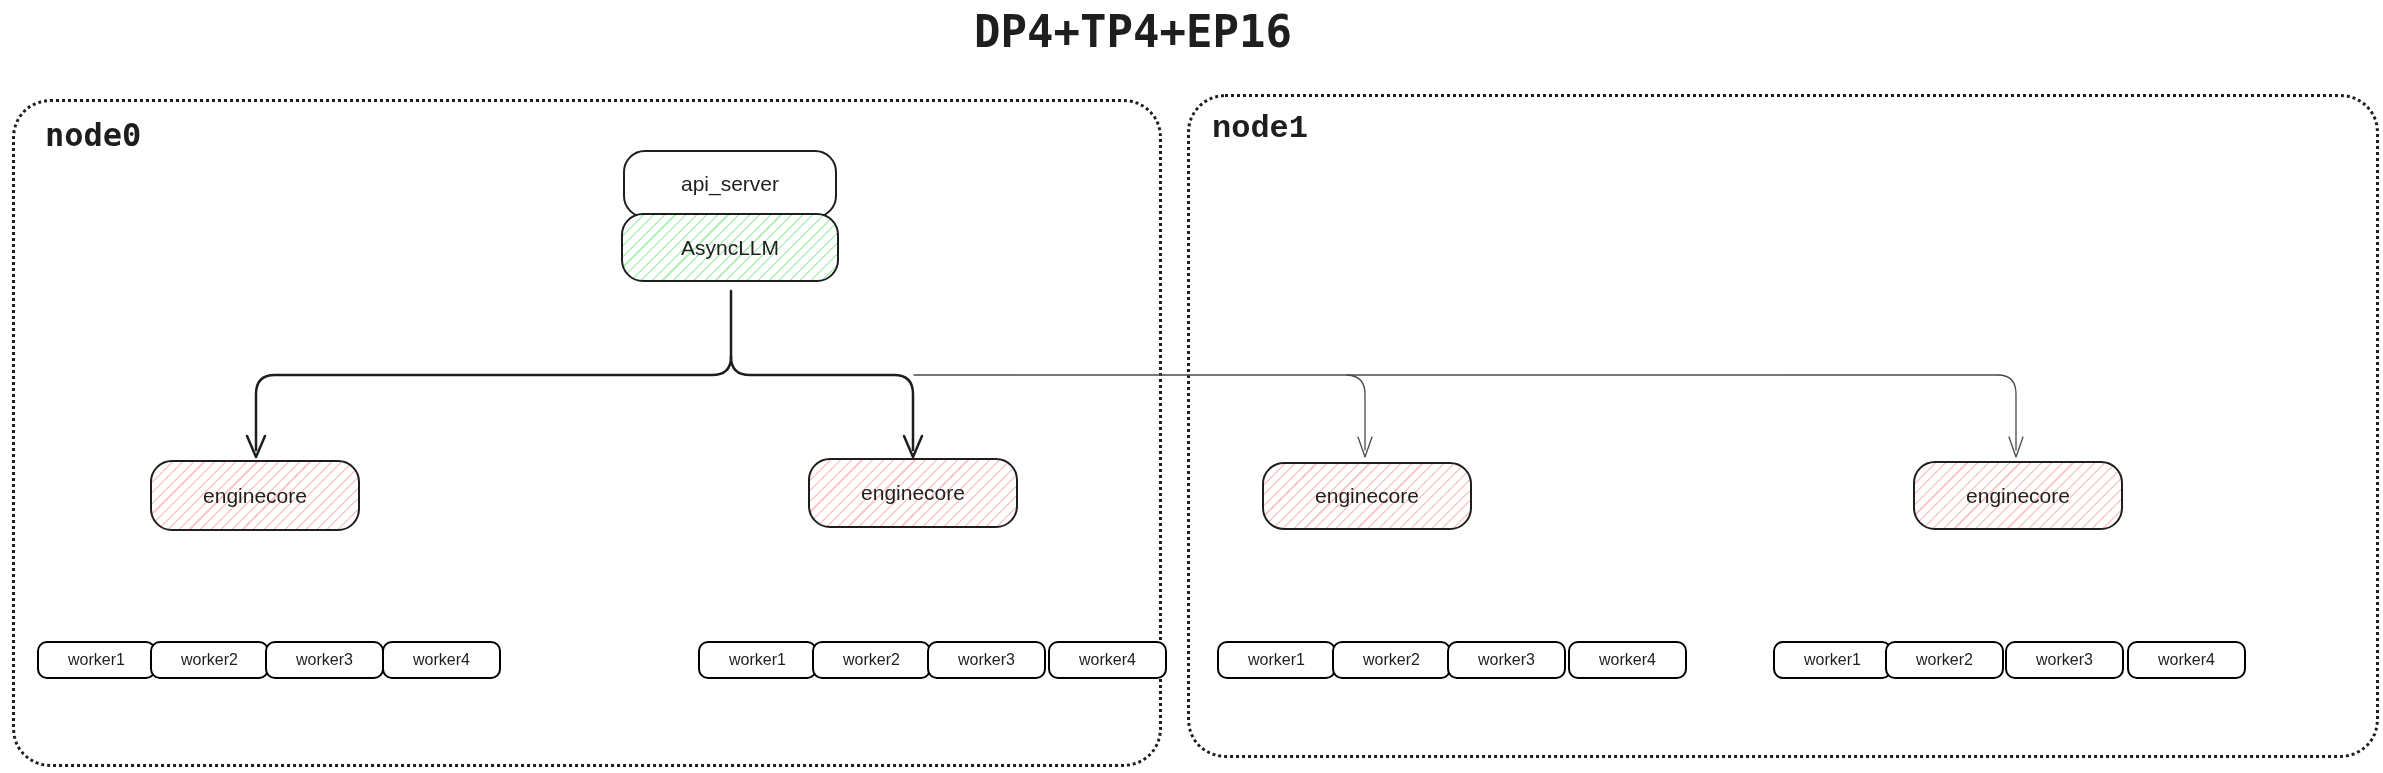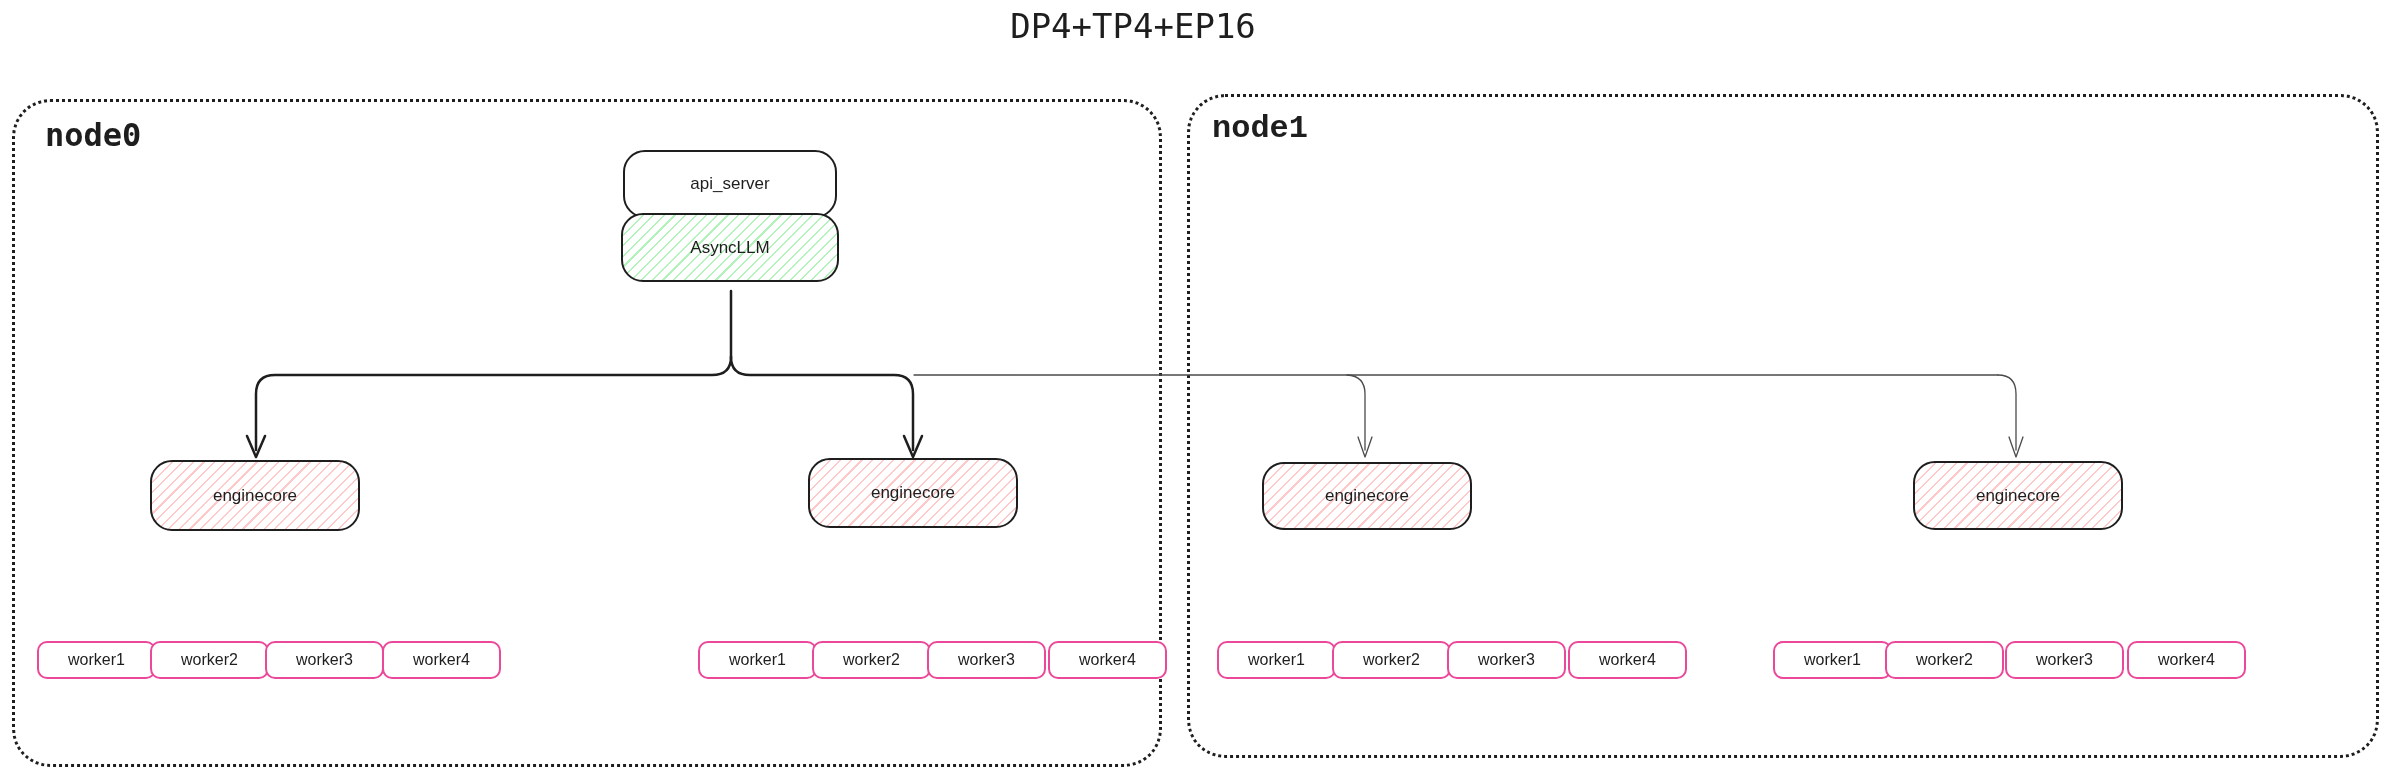--- a/index.html
+++ b/index.html
@@ -9,21 +9,21 @@
     background:#ffffff;
     font-family:"Liberation Sans", sans-serif;
     color:#1e1e1e;
     overflow:hidden;
   }
   .title{
     position:absolute;
     top:6px;left:1133px;
     transform:translateX(-50%);
     font-family:"DejaVu Sans Mono", monospace;
-    font-size:34px;font-weight:400;
+    font-size:44px;font-weight:700;
     white-space:nowrap;
     color:#1e1e1e;
   }
   .node-box{
     position:absolute;
     border:3px dotted #1e1e1e;
     border-radius:38px;
     background:transparent;
   }
   #node0{left:12px;top:99px;width:1144px;height:662px;}
@@ -34,21 +34,21 @@
     font-size:32px;font-weight:700;
     color:#1e1e1e;white-space:nowrap;
   }
   #node0-label{left:45px;top:116px;}
   #node1-label{left:1212px;top:110px;font-family:Liberation Mono, monospace;}
   .box{
     position:absolute;
     border:2.5px solid #1e1e1e;
     border-radius:22px;
     display:flex;align-items:center;justify-content:center;
-    font-size:17px;
+    font-size:21px;
     background:#ffffff;
     box-sizing:border-box;
     white-space:nowrap;
   }
   .hatch-green{
     background:#ffffff repeating-linear-gradient(135deg,
       rgba(0,0,0,0) 0px, rgba(0,0,0,0) 6px,
       #b2f2bb 6px, #b2f2bb 7.5px);
   }
   .hatch-red{
@@ -58,21 +58,21 @@
   }
   #api-server{left:623px;top:150px;width:214px;height:68px;}
   #asyncllm{left:621px;top:213px;width:218px;height:69px;}
   #enginecore-0{left:150px;top:460px;width:210px;height:71px;}
   #enginecore-1{left:808px;top:458px;width:210px;height:70px;}
   #enginecore-2{left:1262px;top:462px;width:210px;height:68px;}
   #enginecore-3{left:1913px;top:461px;width:210px;height:69px;}
   .worker{
     position:absolute;
     top:641px;width:119px;height:38px;
-    border:2px solid #ec4899;
+    border:2px solid #000000;
     border-radius:10px;
     display:flex;align-items:center;justify-content:center;
     font-size:16px;
     background:#ffffff;
     box-sizing:border-box;
     white-space:nowrap;
   }
   svg.connectors{position:absolute;left:0;top:0;pointer-events:none;}
 </style>
 </head>

